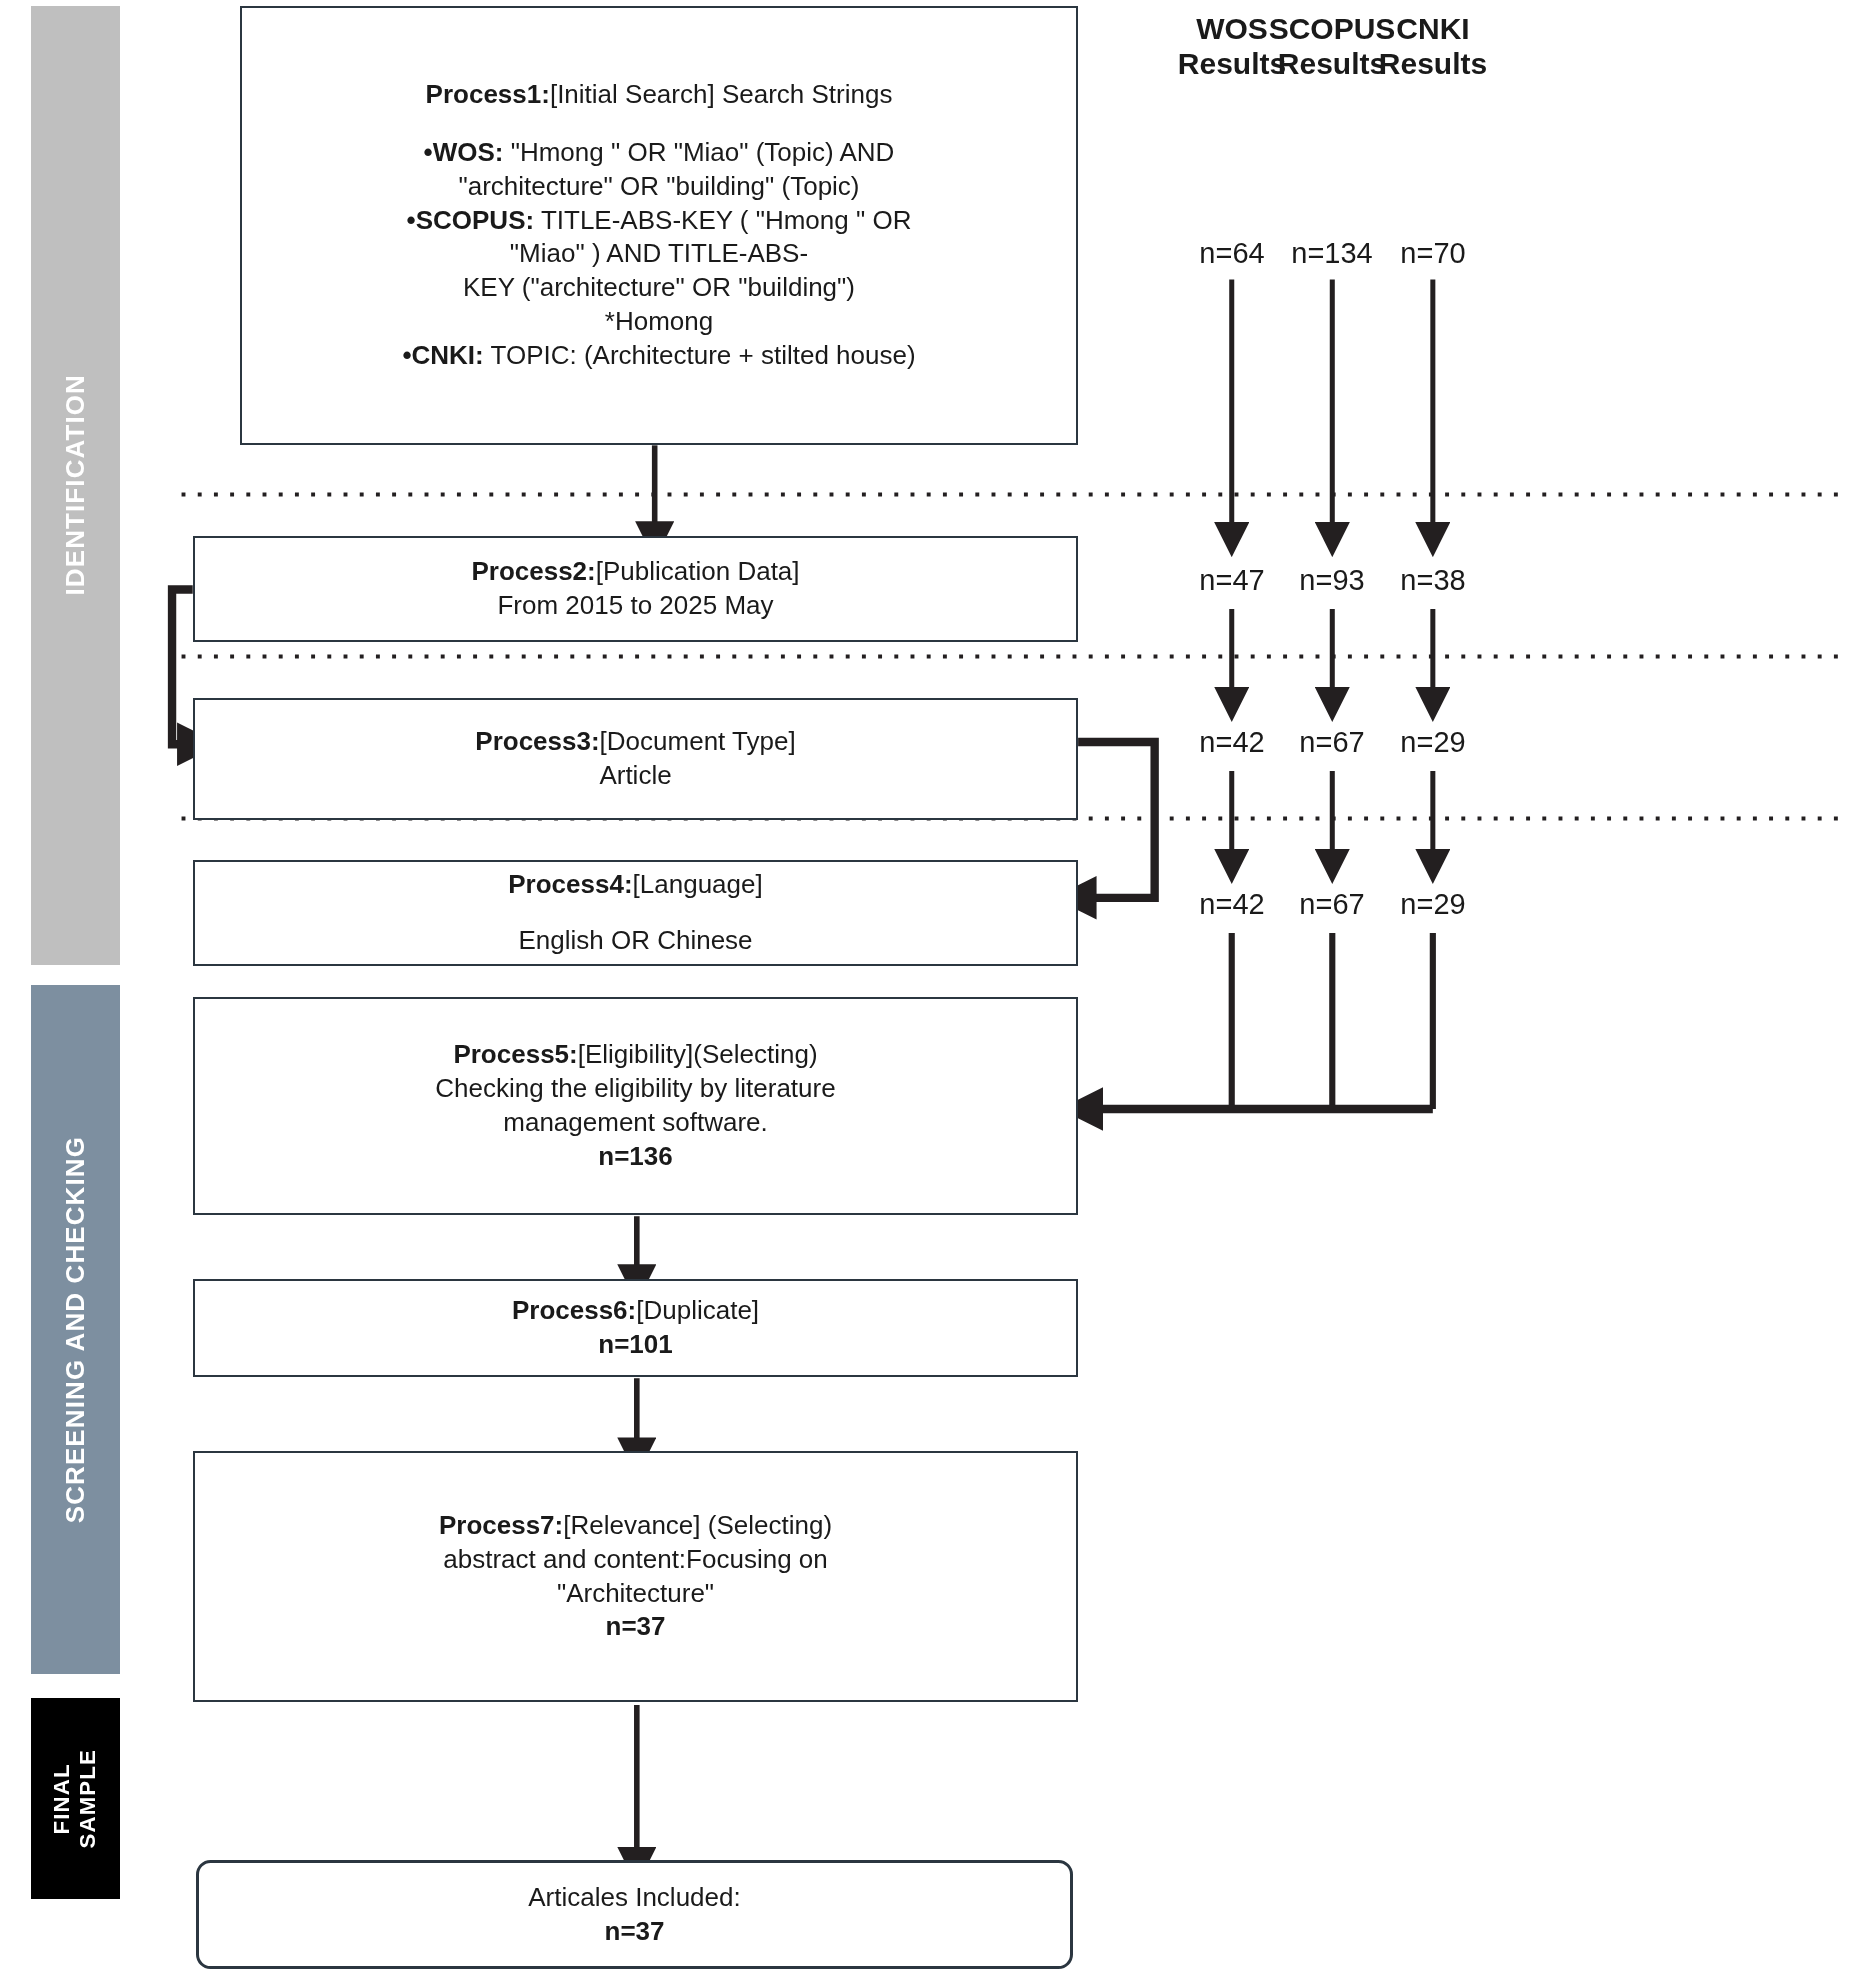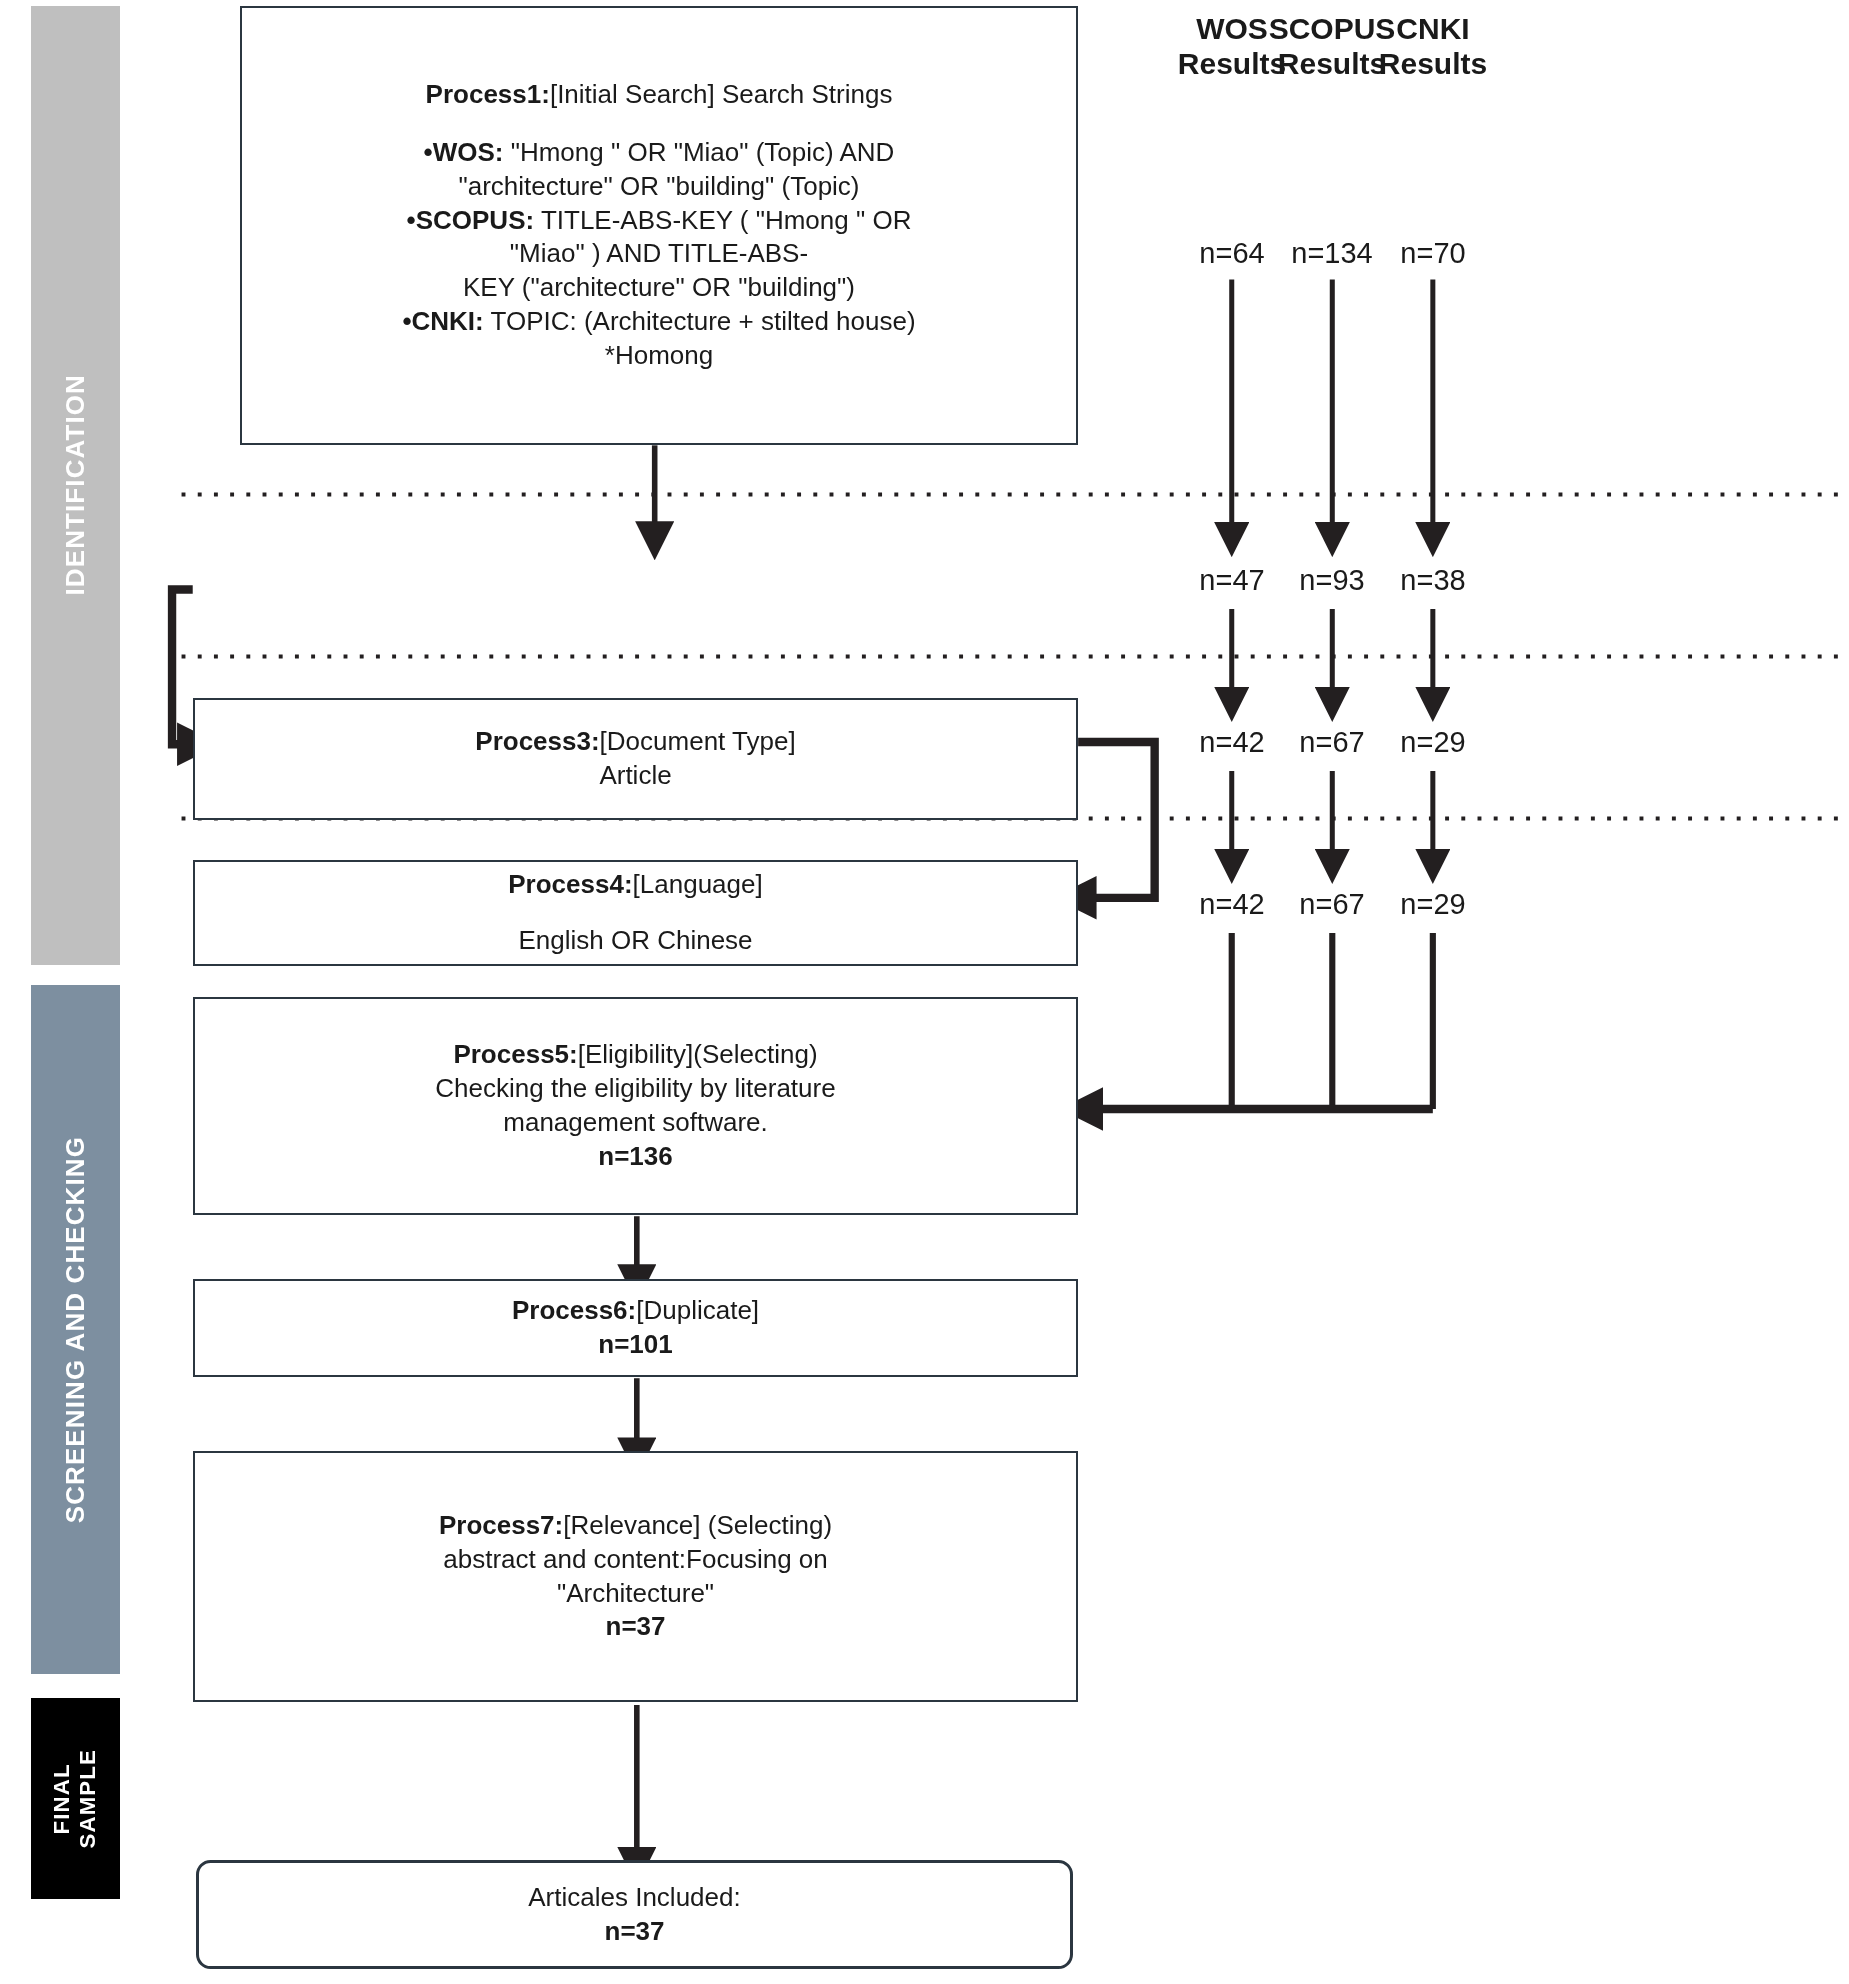--- a/index.html
+++ b/index.html
@@ -156,27 +156,31 @@
     <div class="bullets">
       <div class="bl">
         <b>•WOS:</b> <span>"Hmong " OR "Miao" (Topic) AND</span>
       </div>
       <div class="bl"><span>"architecture" OR "building" (Topic)</span></div>
       <div class="bl">
         <b>•SCOPUS:</b> <span>TITLE-ABS-KEY ( "Hmong " OR</span>
       </div>
       <div class="bl"><span>"Miao" ) AND TITLE-ABS-</span></div>
       <div class="bl"><span>KEY ("architecture" OR "building")</span></div>
+      <div class="bl"><span>*Homong</span></div>
       <div class="bl">
         <b>•CNKI:</b> <span>TOPIC:  (Architecture + stilted house)</span>
       </div>
-      <div class="bl"><span>*Homong</span></div>
     </div>
   </div>
 
+  <div class="pbox" id="p2">
+    <div class="ttl"><span>Process2:</span><span class="rest">[Publication Data]</span></div>
+    <div>From 2015 to 2025 May</div>
+  </div>
 
   <div class="pbox" id="p3">
     <div class="ttl"><span>Process3:</span><span class="rest">[Document Type]</span></div>
     <div>Article</div>
   </div>
 
   <div class="pbox" id="p4">
     <div class="ttl"><span>Process4:</span><span class="rest">[Language]</span></div>
     <div>English OR Chinese</div>
   </div>

